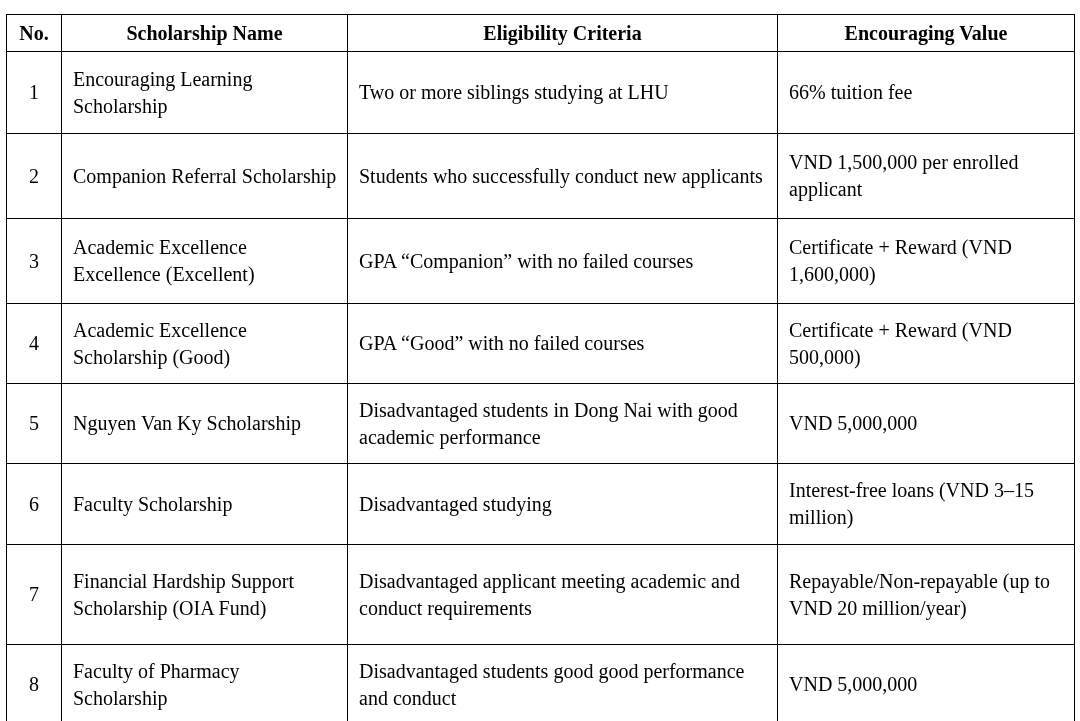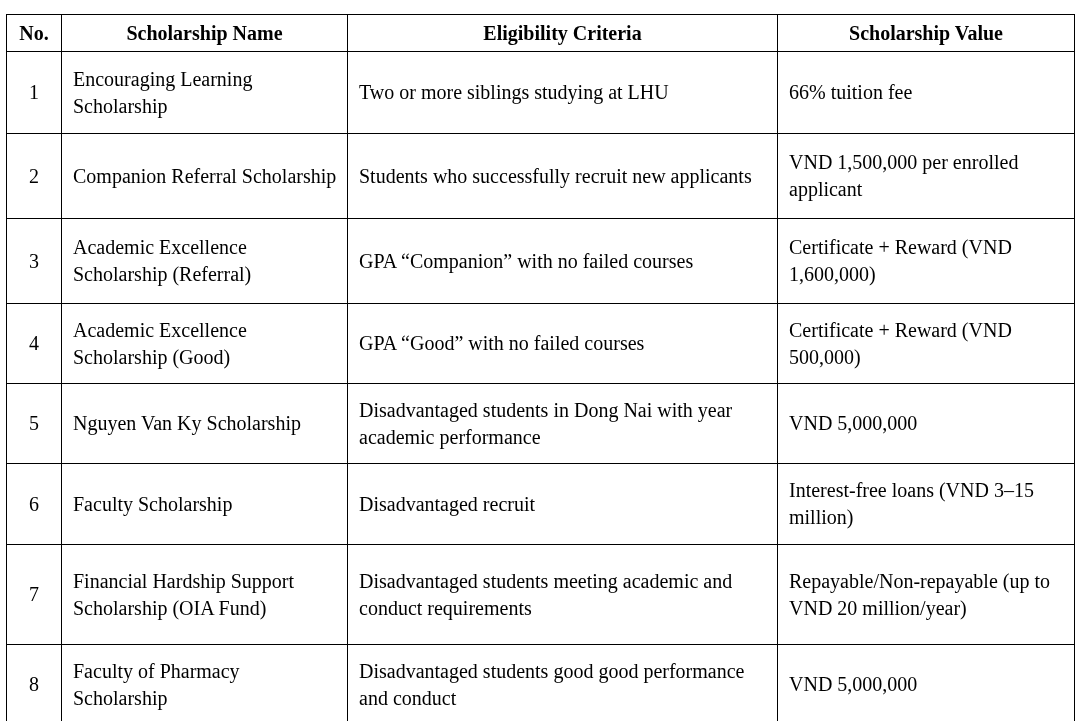--- a/index.html
+++ b/index.html
@@ -62,64 +62,64 @@
     <col class="c-no">
       <col class="c-name">
       <col class="c-crit">
       <col class="c-value">
   </colgroup>
   <thead>
     <tr>
       <th>No.</th>
       <th>Scholarship Name</th>
       <th>Eligibility Criteria</th>
-      <th>Scholarship Value</th>
+      <th>Encouraging Value</th>
     </tr>
   </thead>
   <tbody>
     <tr>
       <td class="cell-no">1</td>
       <td>Encouraging Learning Scholarship</td>
       <td>Two or more siblings studying at LHU</td>
       <td>66% tuition fee</td>
     </tr>
     <tr>
       <td class="cell-no">2</td>
       <td>Companion Referral Scholarship</td>
-      <td>Students who successfully recruit new applicants</td>
+      <td>Students who successfully conduct new applicants</td>
       <td>VND 1,500,000 per enrolled applicant</td>
     </tr>
     <tr>
       <td class="cell-no">3</td>
-      <td>Academic Excellence Scholarship (Referral)</td>
+      <td>Academic Excellence Excellence (Excellent)</td>
       <td>GPA “Companion” with no failed courses</td>
       <td>Certificate + Reward (VND 1,600,000)</td>
     </tr>
     <tr>
       <td class="cell-no">4</td>
       <td>Academic Excellence Scholarship (Good)</td>
       <td>GPA “Good” with no failed courses</td>
       <td>Certificate + Reward (VND 500,000)</td>
     </tr>
     <tr>
       <td class="cell-no">5</td>
       <td>Nguyen Van Ky Scholarship</td>
-      <td>Disadvantaged students in Dong Nai with year academic performance</td>
+      <td>Disadvantaged students in Dong Nai with good academic performance</td>
       <td>VND 5,000,000</td>
     </tr>
     <tr>
       <td class="cell-no">6</td>
       <td>Faculty Scholarship</td>
-      <td>Disadvantaged recruit</td>
+      <td>Disadvantaged studying</td>
       <td>Interest-free loans (VND 3–15 million)</td>
     </tr>
     <tr>
       <td class="cell-no">7</td>
       <td>Financial Hardship Support Scholarship (OIA Fund)</td>
-      <td>Disadvantaged students meeting academic and conduct requirements</td>
+      <td>Disadvantaged applicant meeting academic and conduct requirements</td>
       <td>Repayable/Non-repayable (up to VND 20 million/year)</td>
     </tr>
     <tr>
       <td class="cell-no">8</td>
       <td>Faculty of Pharmacy Scholarship</td>
       <td>Disadvantaged students good good performance and conduct</td>
       <td>VND 5,000,000</td>
     </tr>
   </tbody>
 </table>

